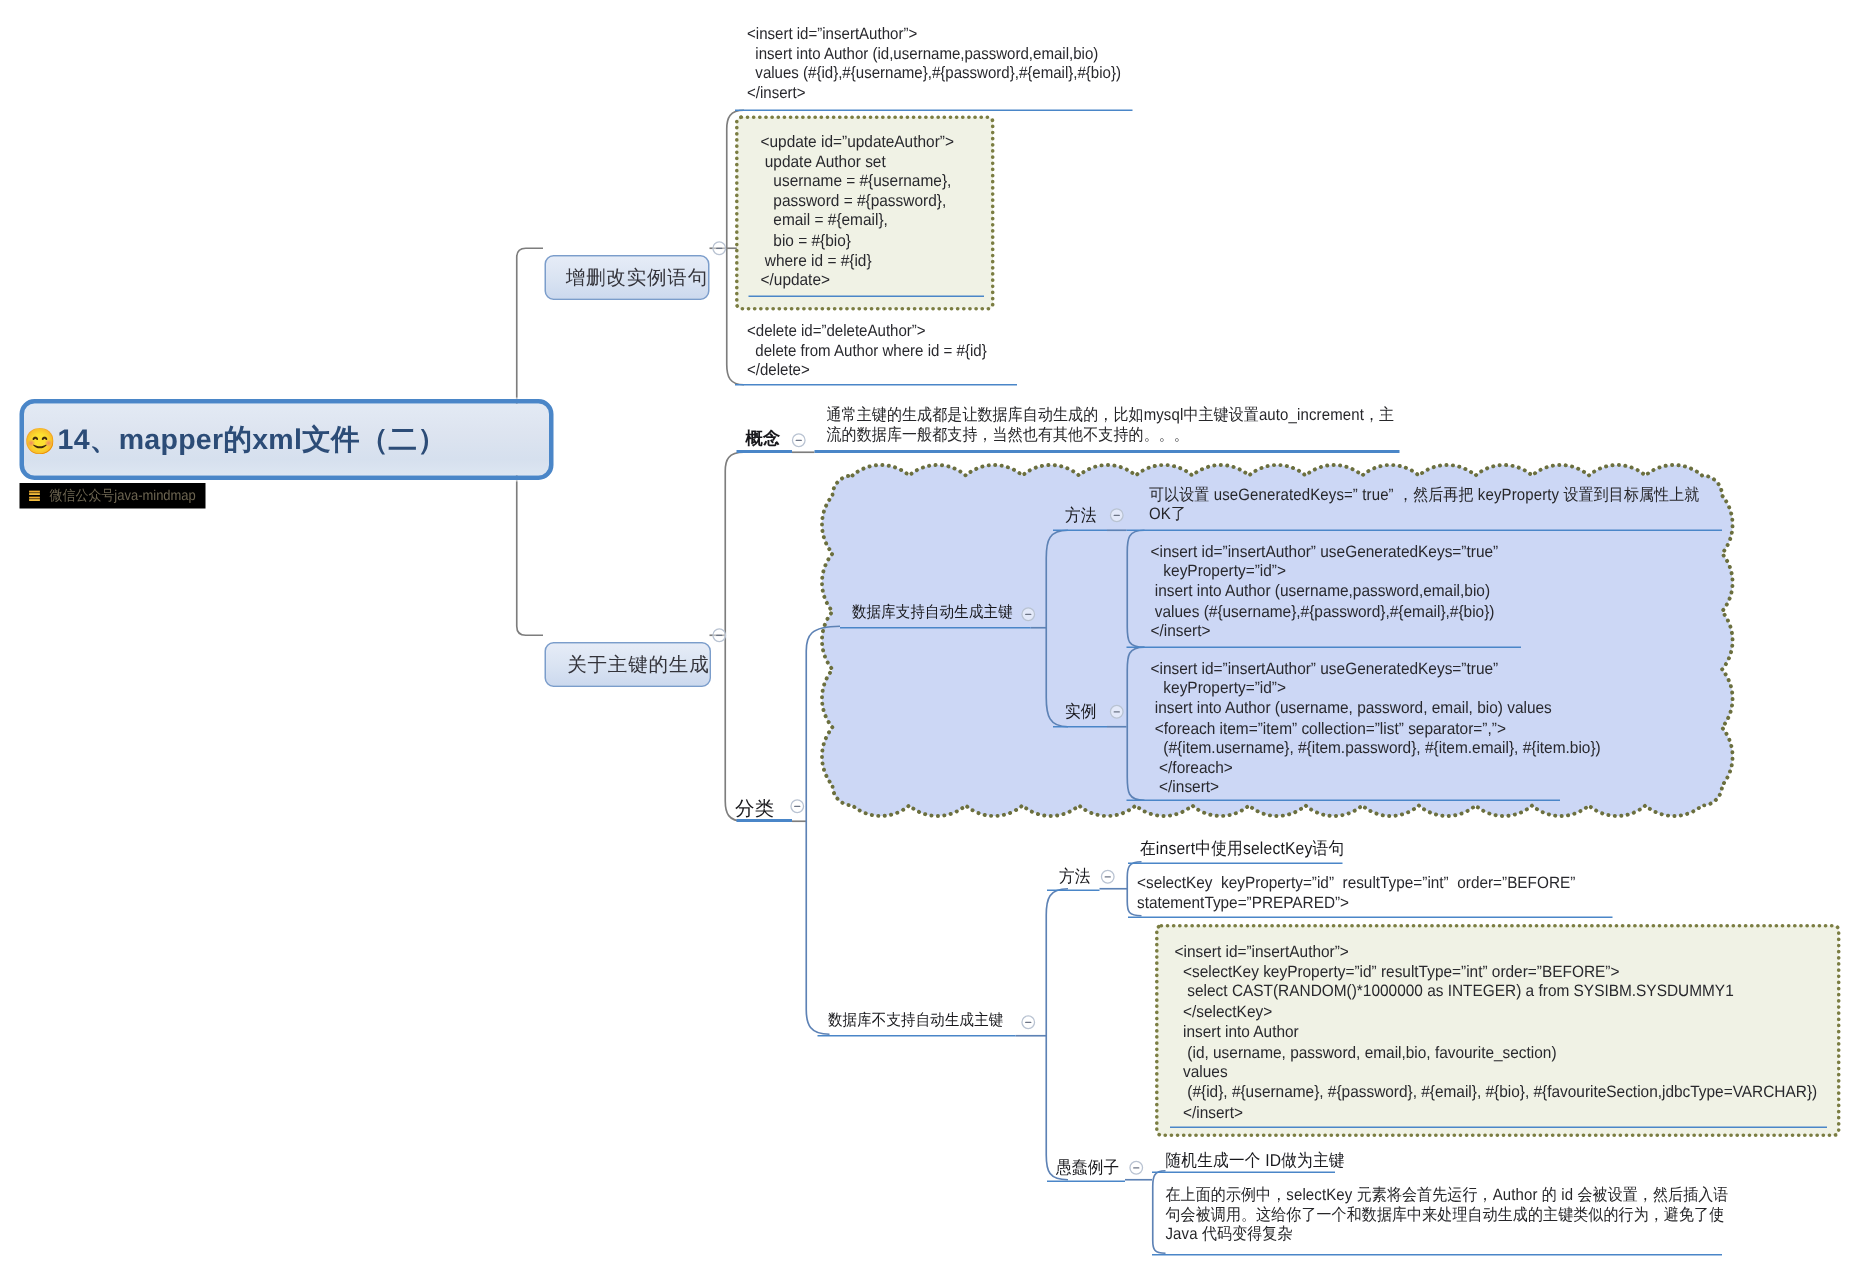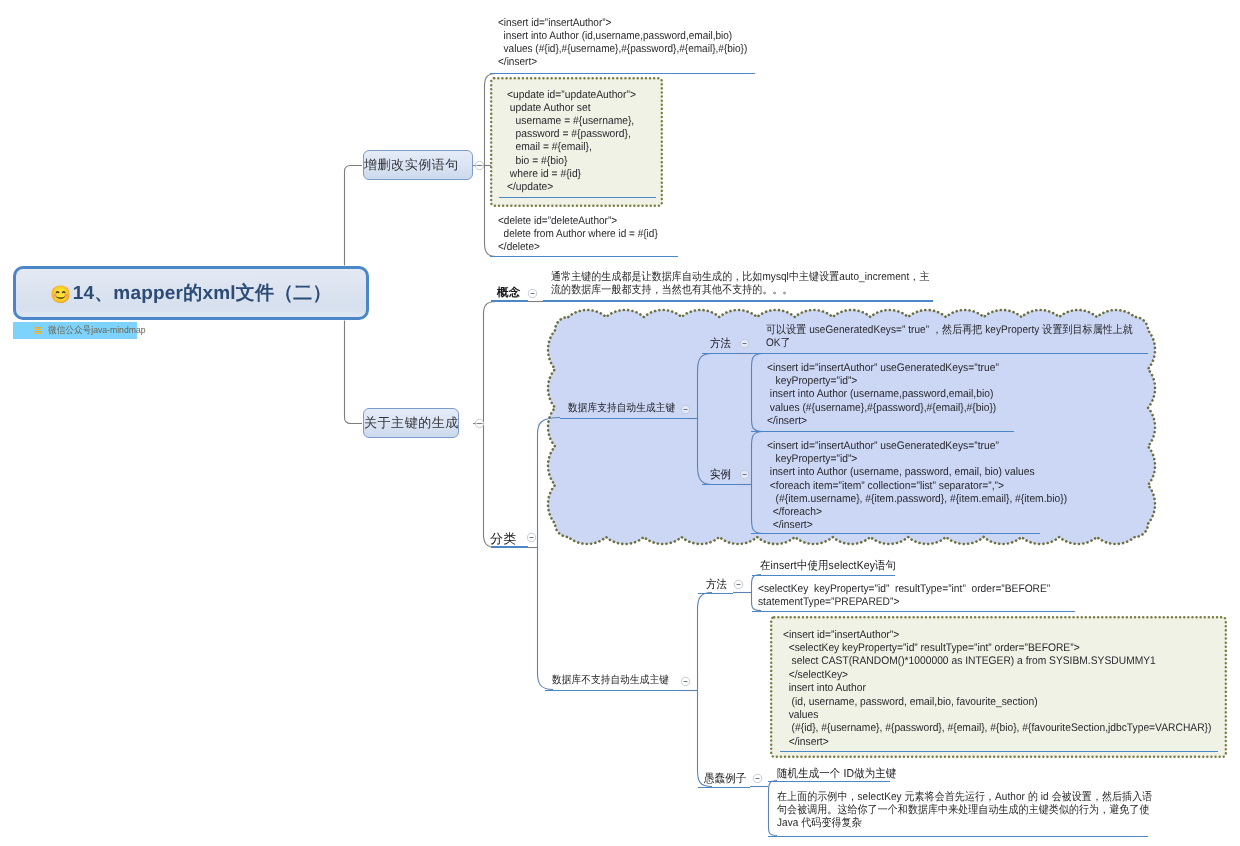--- a/index.html
+++ b/index.html
@@ -7,34 +7,34 @@
   body{width:1240px;height:846px;background:#ffffff;
        font-family:"Liberation Sans",sans-serif;overflow:hidden;position:relative;
        -webkit-font-smoothing:antialiased;text-rendering:geometricPrecision;}
   #stage{position:absolute;left:0;top:0;width:1240px;height:846px;}
   svg#edges{position:absolute;left:0;top:0;width:1240px;height:846px;pointer-events:none;}
 
   
   .root-node{position:absolute;left:13px;top:266px;width:356px;height:54px;
       box-sizing:border-box;border:3px solid #4a86c8;border-radius:10px;
       background:linear-gradient(180deg,#e3eaf4 0%,#dde4f0 40%,#d6e0ee 78%,#dde6f2 100%);
-      display:flex;align-items:center;justify-content:center;
+      display:flex;align-items:center;
       box-shadow:0 0 0 1px rgba(255,255,255,.6);}
   .root-text{font-size:19px;font-weight:bold;color:#2c4c77;letter-spacing:.2px;white-space:nowrap;}
   .root-emoji{font-size:17px;margin-right:1px;position:relative;top:1px;}
 
-  .note{position:absolute;left:13px;top:322px;width:124px;height:17px;background:#7dd3fc;
-      display:flex;align-items:center;padding:0 20px;box-sizing:border-box;}
+  .note{position:absolute;left:13px;top:322px;width:124px;height:17px;background:#000000;
+      display:flex;align-items:center;padding:0 5px;box-sizing:border-box;}
   .note-text{font-size:9.5px;color:#6d6551;white-space:nowrap;transform:scaleX(0.91);transform-origin:0 50%;}
   .note-ico{width:11px;height:9px;margin-right:4px;display:block;flex:none;}
 
   
   .bnode{position:absolute;box-sizing:border-box;border:1px solid #7b9dcb;border-radius:6px;
       background:linear-gradient(180deg,#e6ecf7 0%,#d9e3f2 55%,#ccd9ee 100%);
-      display:flex;align-items:center;justify-content:flex-start;}
+      display:flex;align-items:center;justify-content:flex-end;margin-top:20px;}
   .bnode span{font-size:13px;color:#33333a;white-space:nowrap;letter-spacing:.55px;}
 
   
   .tnode{position:absolute;white-space:nowrap;color:#18181c;font-size:11.5px;letter-spacing:.15px;}
   .code{position:absolute;white-space:pre;color:#28282d;font-size:11px;line-height:13.2px;letter-spacing:0px;transform-origin:0 0;}
   .para{position:absolute;color:#262629;font-size:11px;line-height:13.4px;letter-spacing:.1px;}
   .uline{position:absolute;}
   svg.blob{position:absolute;left:0;top:0;width:1240px;height:846px;pointer-events:none;}
   svg.blob-edges{position:absolute;left:0;top:0;width:1240px;height:846px;pointer-events:none;}
   svg.edges2{position:absolute;left:0;top:0;width:1240px;height:846px;pointer-events:none;}
@@ -65,21 +65,21 @@
     <rect x="1.4" y="1.1" width="7.2" height="1.25" fill="#edaa2c"></rect>
     <rect x="1.4" y="2.75" width="7.2" height="1.25" fill="#f0ba3c"></rect>
     <rect x="1.4" y="5.1" width="7.2" height="1.25" fill="#edaa2c"></rect>
     <rect x="1.4" y="6.75" width="7.2" height="1.25" fill="#f0ba3c"></rect>
   </svg>
   <span class="note-text">微信公众号java-mindmap</span>
 </div>
 <div class="bnode" style="left:363px;top:150px;width:110px;height:30px;">
       <span>增删改实例语句</span>
     </div>
-<div class="bnode" style="left:363px;top:408px;width:96px;height:30px;">
+<div class="bnode" style="left:363px;top:408px;width:111px;height:30px;">
       <span>关于主键的生成</span>
     </div>
 <svg class="collapse" viewBox="0 0 11 11" style="left:473.5px;top:159.5px;">
       <circle cx="5.5" cy="5.5" r="4.2" fill="#ffffff" fill-opacity="0.45" stroke="#b9c3d2" stroke-width="0.85"></circle>
       <rect x="3.4" y="5.1" width="4.2" height="0.95" rx="0.4" fill="#6d7586"></rect>
     </svg>
 <svg class="collapse" viewBox="0 0 11 11" style="left:473.5px;top:417.5px;">
       <circle cx="5.5" cy="5.5" r="4.2" fill="#ffffff" fill-opacity="0.45" stroke="#b9c3d2" stroke-width="0.85"></circle>
       <rect x="3.4" y="5.1" width="4.2" height="0.95" rx="0.4" fill="#6d7586"></rect>
     </svg>

